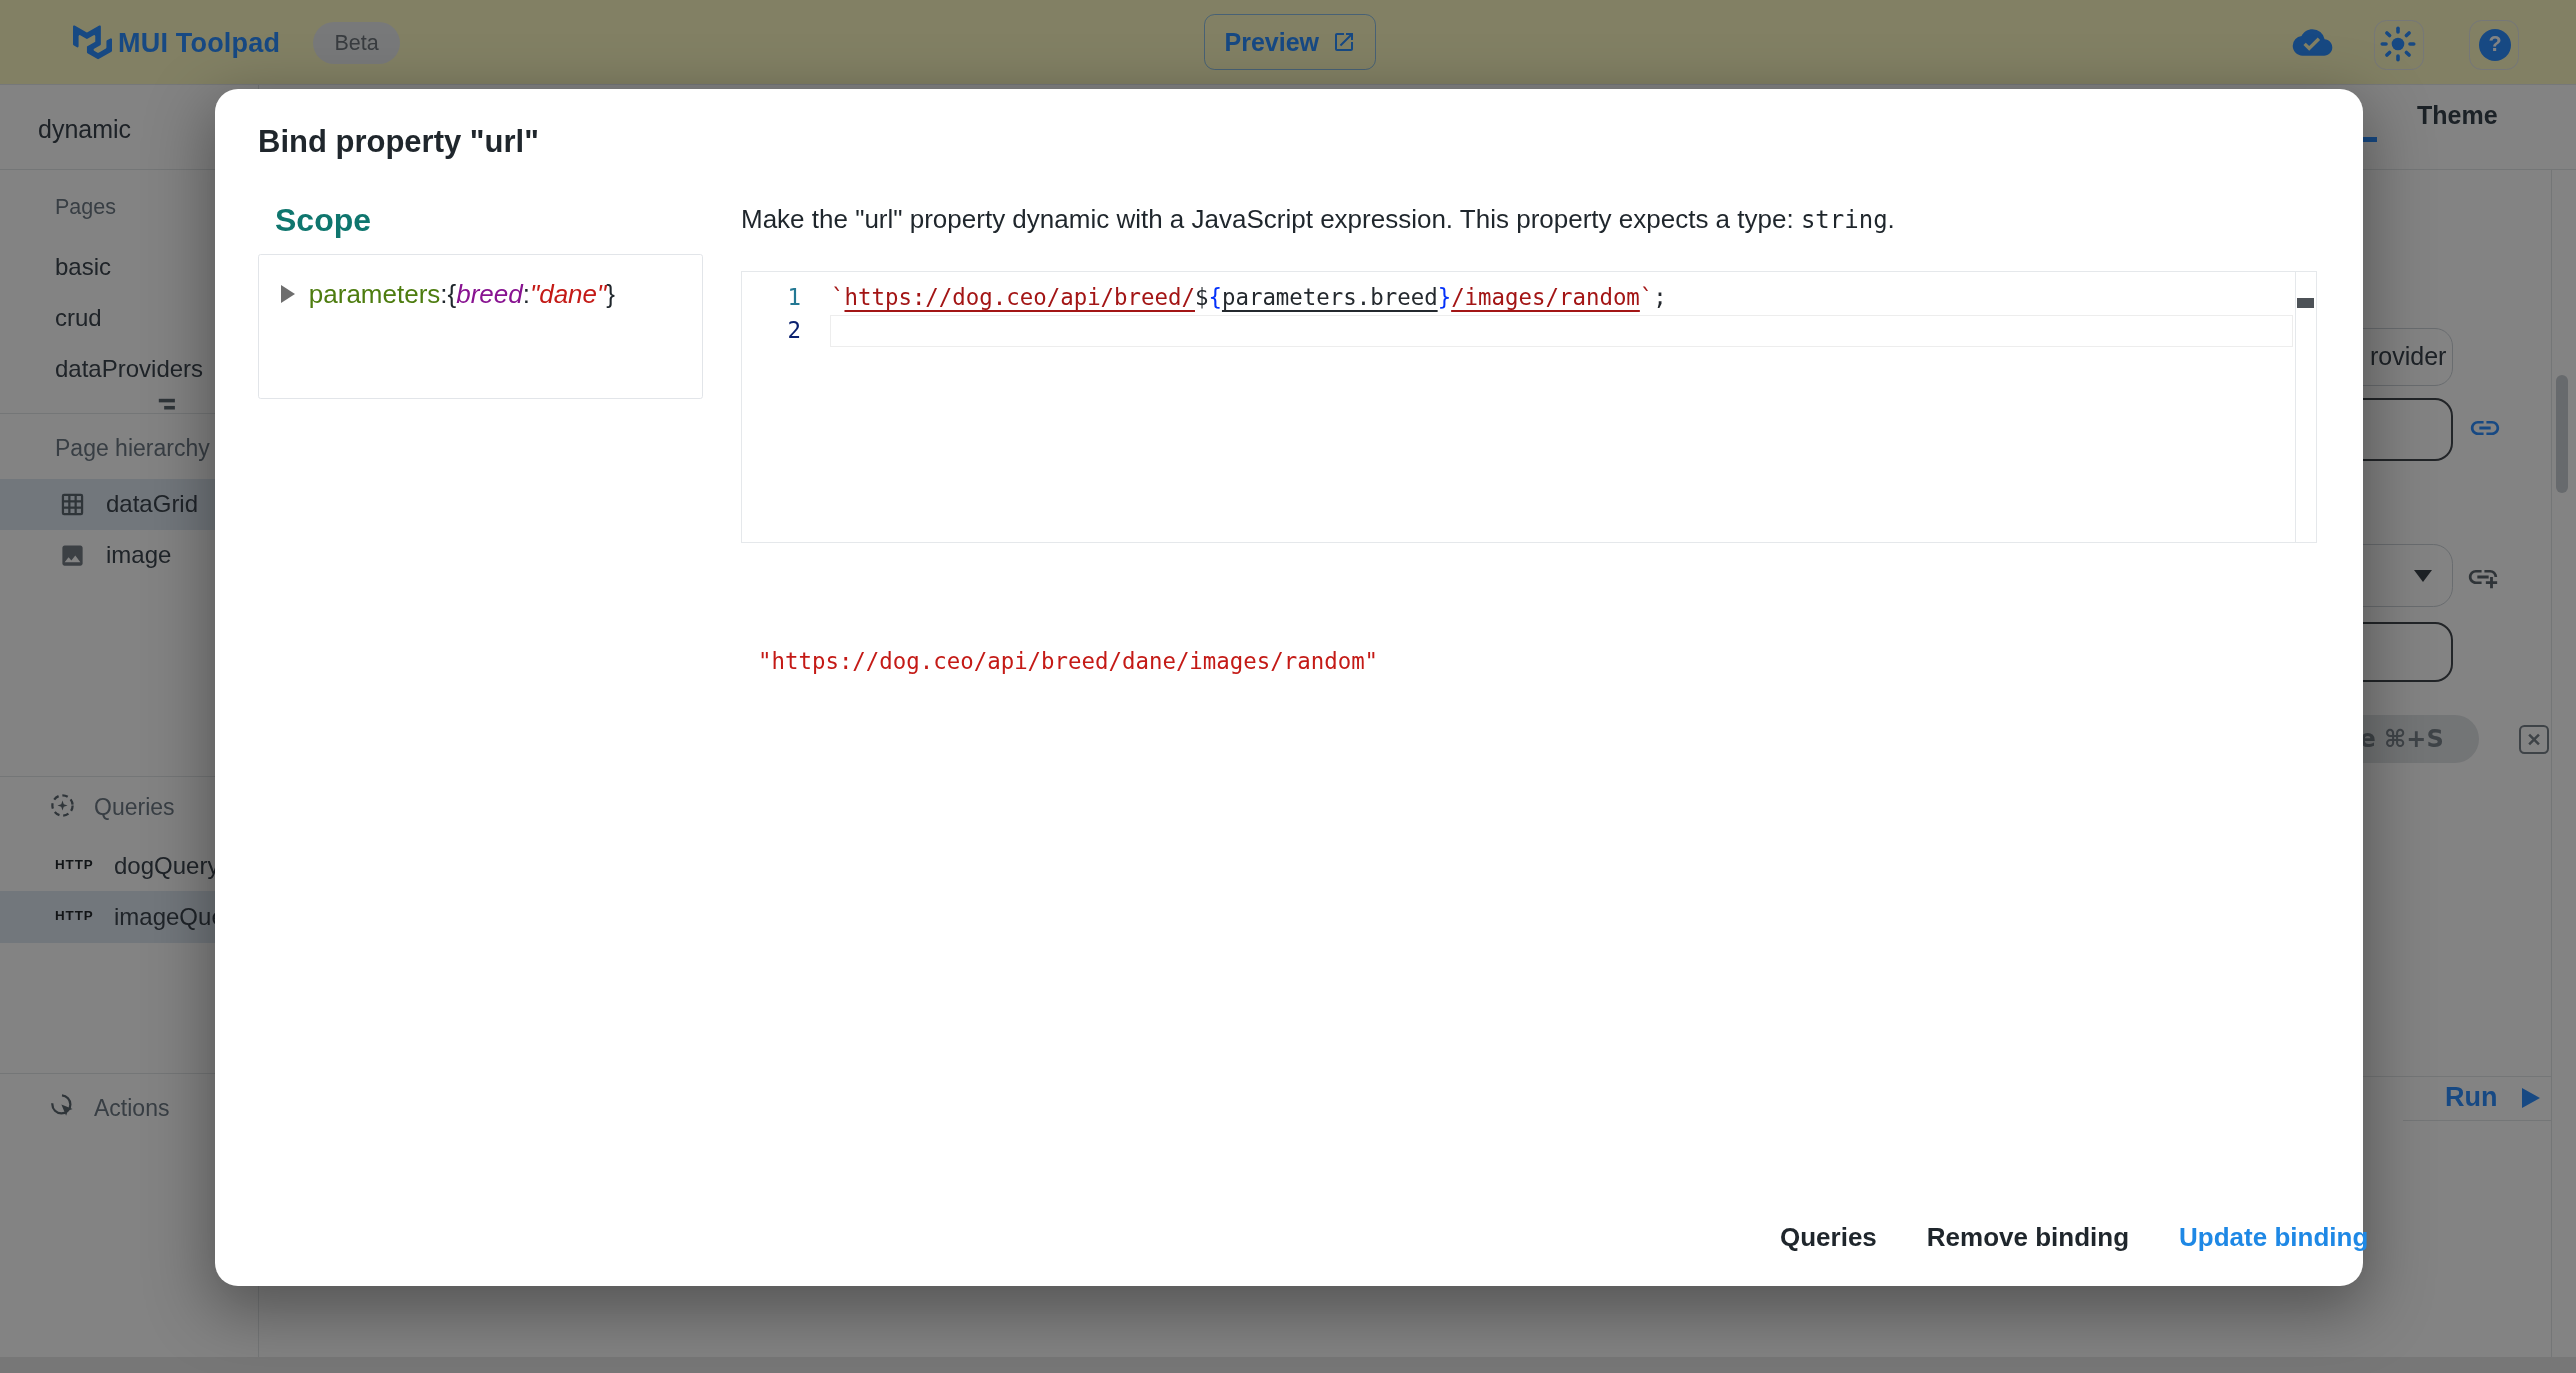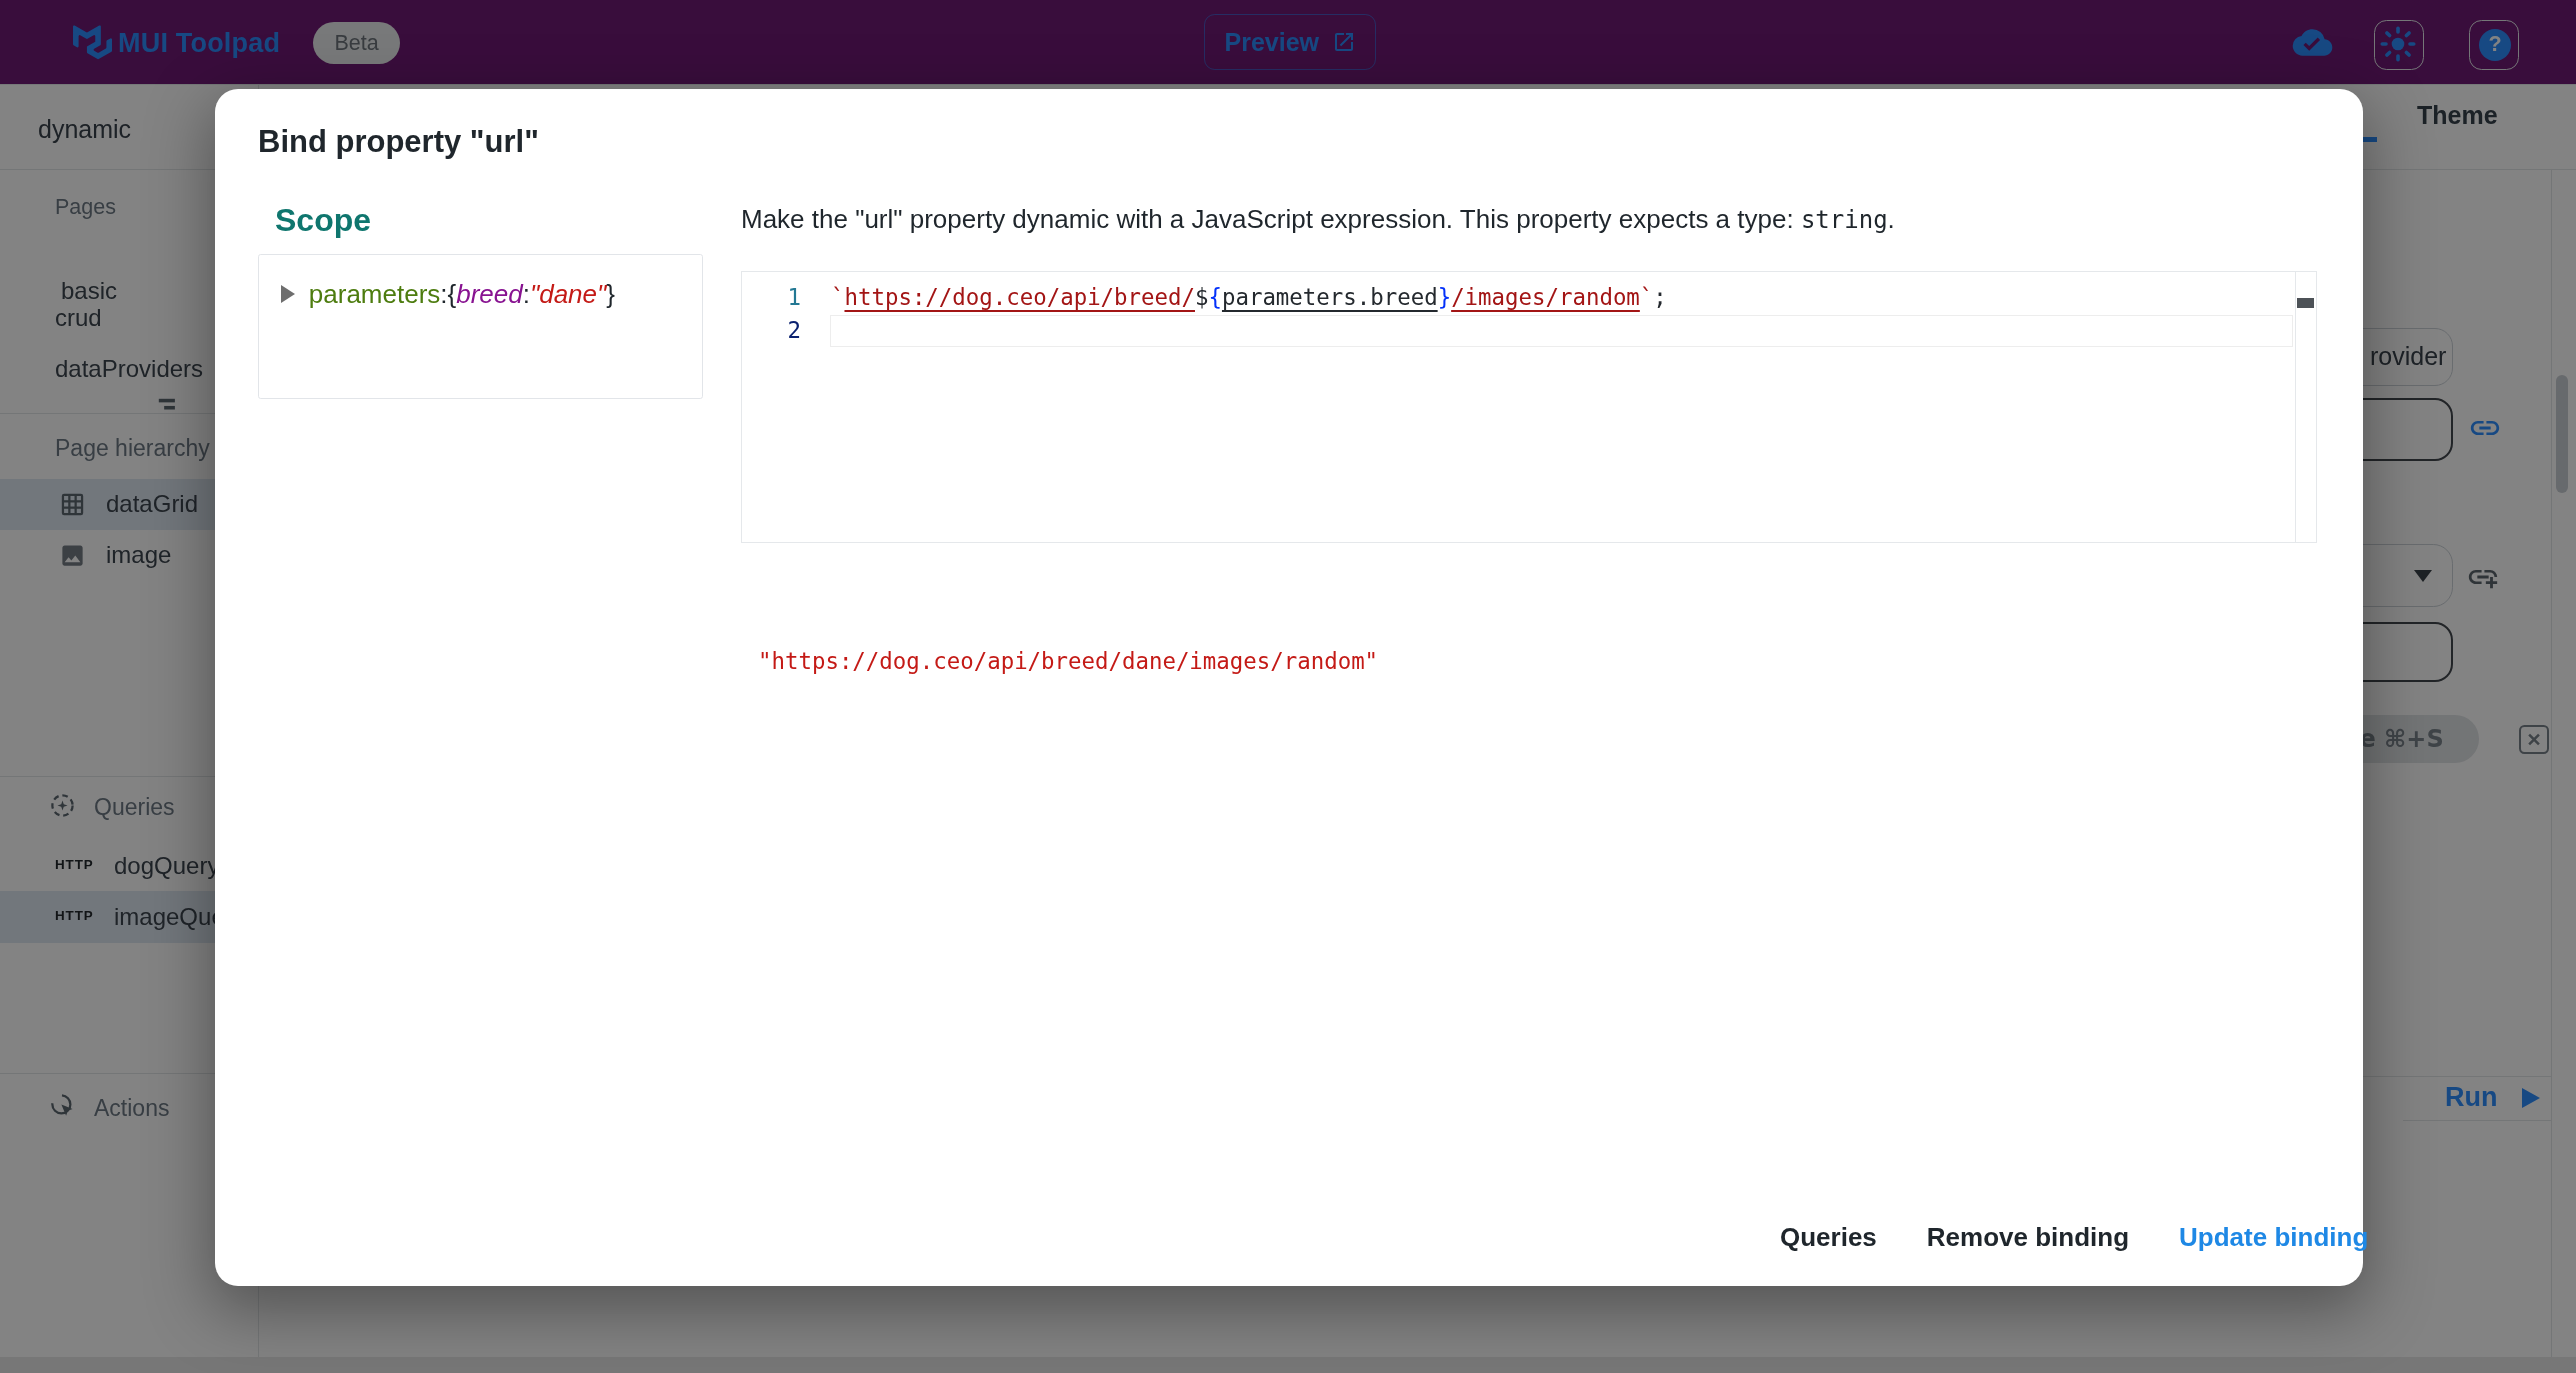--- a/index.html
+++ b/index.html
@@ -2,21 +2,21 @@
 <html style="font-size:14.3px"><head>
 <meta charset="utf-8">
 <style>
   * { margin:0; padding:0; box-sizing:border-box; }
   html,body { width:2576px; height:1374px; overflow:hidden; }
   body { font-family:"Liberation Sans", sans-serif; background:#fff; position:relative; }
   .abs { position:absolute; }
 
   
   #app-bg { position:absolute; inset:0; background:#fff; }
-  .topbar { position:absolute; left:0; top:0; width:2576px; height:85px; background:#701a75; border-bottom:0.9px solid #e6e9ec; }
+  .topbar { position:absolute; left:0; top:0; width:2576px; height:85px; background:#fef9c3; border-bottom:0.9px solid #e6e9ec; }
   .brand-text { position:absolute; left:118px; top:28px; font-size:27px; font-weight:700; color:#2e8eff; letter-spacing:0.2px; }
   .beta-chip { position:absolute; left:313px; top:22.4px; height:42px; padding:0 21.5px; background:#e9eced; border-radius:21.5px; display:flex; align-items:center; font-size:21.5px; color:#6f767d; font-weight:500; }
   .preview-btn { position:absolute; left:1204px; top:14.3px; width:172px; height:56px; border:1.8px solid rgba(46,142,255,.55); border-radius:10.7px; display:flex; align-items:center; justify-content:center; gap:12.5px; color:#2e8eff; font-size:25px; font-weight:700; background:transparent; cursor:pointer; }
   .iconbtn-frame { position:absolute; width:50px; height:50px; top:19.7px; border:1.8px solid #e3e7ea; border-radius:12.5px; }
 
   .sidebar-divider { position:absolute; background:#e2e5e8; }
   .v-line { width:0.9px; }
   .h-line { height:0.9px; }
 
   .proj-label { position:absolute; left:38px; top:115px; font-size:25px; color:#3a434c; }
@@ -123,21 +123,21 @@
     <span class="iconbtn-frame" style="left:2469px;">
       <span style="position:absolute; left:9px; top:8px; width:32px; height:32px; border-radius:50%; background:#2e8eff; color:#fff; display:flex; align-items:center; justify-content:center; font-size:21.5px; font-weight:700;">?</span>
     </span>
   </div>
 
   <span class="proj-label">dynamic</span>
   <div class="sidebar-divider h-line" style="left:0; top:169px; width:2576px;"></div>
   <div class="sidebar-divider v-line" style="left:258px; top:85px; height:1289px;"></div>
 
   <span class="sec-header" style="left:55px; top:195px;">Pages</span>
-  <span class="side-item" style="left:61px; top:253px;margin-top:24px;">basic</span>
+  <span class="side-item" style="left:55px; top:253px;">basic</span>
   <span class="side-item" style="left:55px; top:304px;">crud</span>
   <span class="side-item" style="left:55px; top:355px;">dataProviders</span>
 
   <span class="tree-glyph" style="left:157px; top:397px;">
     <svg width="19.7" height="14.3" viewBox="0 0 22 16">
         <g fill="#5c6770">
           <rect x="2" y="2" width="18" height="4"></rect>
           <rect x="8" y="10" width="12" height="4"></rect>
         </g>
       </svg>

